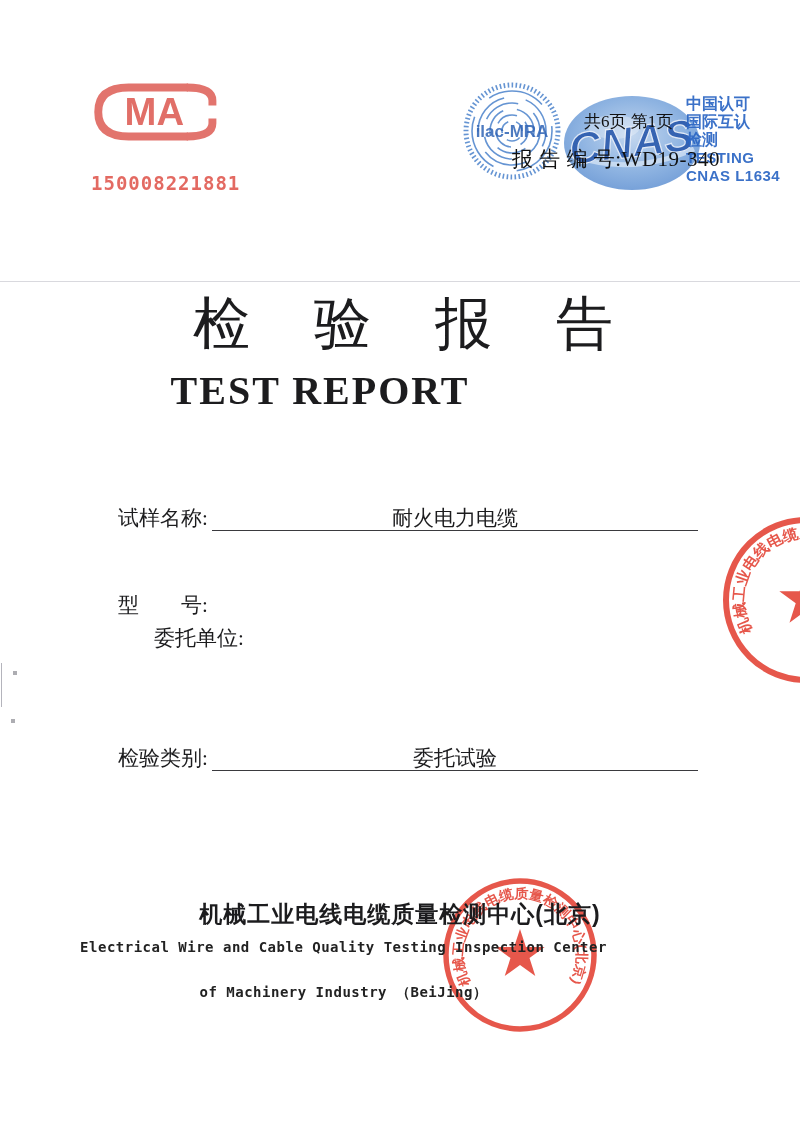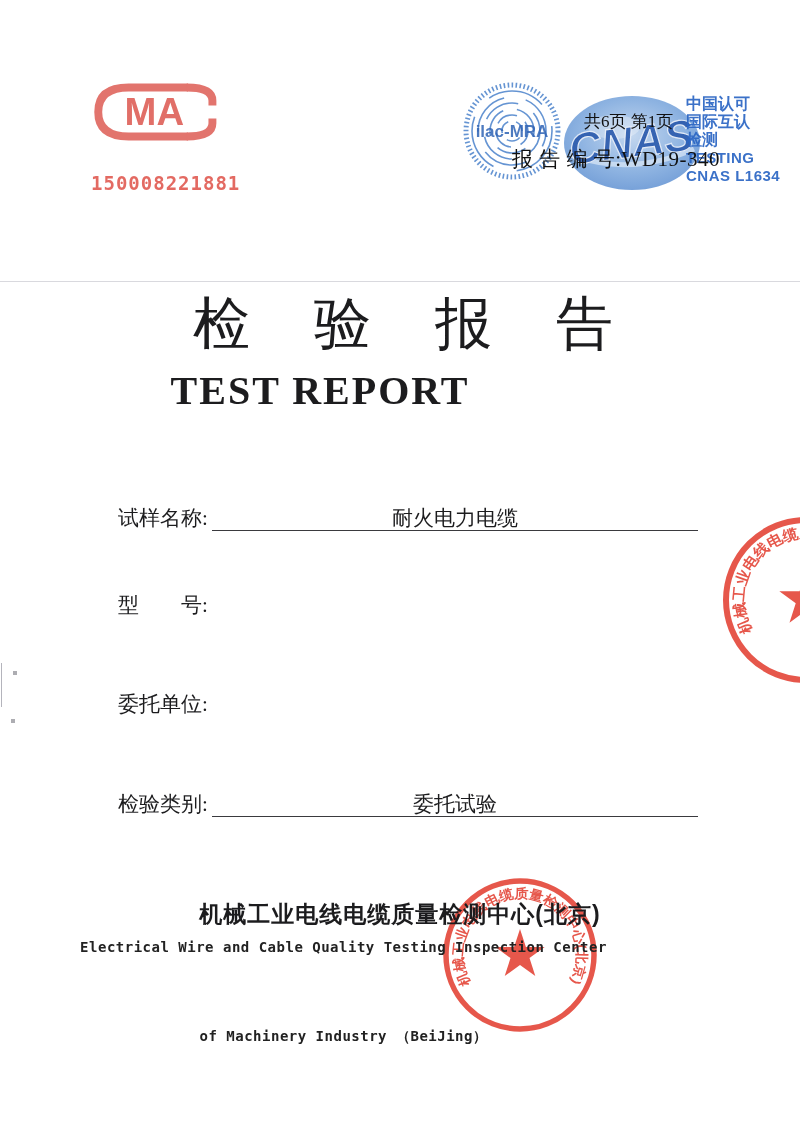--- a/index.html
+++ b/index.html
@@ -46,21 +46,21 @@
   .form-row .val-line { flex:1; border-bottom:1.5px solid #3a3a3e; text-align:center;
     font-size:21px; height:26px; line-height:26px; }
 
   
   .org-zh { left:0; top:899px; width:800px; text-align:center; z-index:2;
     font-family:"Liberation Sans","DejaVu Sans",sans-serif;
     font-size:23px; font-weight:bold; letter-spacing:1px; }
   .org-en { left:0; width:687px; text-align:center; z-index:2;
     font-family:"DejaVu Sans Mono","Liberation Mono",monospace;
     font-size:14px; font-weight:bold; letter-spacing:.5px; color:#222; }
-  .org-en1 { top:939px; } .org-en2 { top:1028px; }
+  .org-en1 { top:939px; } .org-en2 { top:984px; }
 
   .seal { z-index:1; }
   .seal-bottom { left:440px; top:875px; }
   .seal-right { left:711px; top:505px; }
 </style>
 </head>
 <body>
 
 <div class="page">
 
@@ -122,24 +122,24 @@
   <div class="abs title-zh">检验报告</div>
   <div class="abs title-en">TEST REPORT</div>
 
   <div class="abs form-row" style="top:505px;">
     <span class="lbl">试样名称:</span>
     <span class="val-line">耐火电力电缆</span>
   </div>
   <div class="abs form-row" style="top:592px;">
     <span class="lbl">型　　号:</span>
   </div>
-  <div class="abs form-row" style="top:691px;">
+  <div class="abs form-row" style="top:625px;margin-left:36px;">
     <span class="lbl">委托单位:</span>
   </div>
-  <div class="abs form-row" style="top:745px;margin-top:46px;">
+  <div class="abs form-row" style="top:745px;">
     <span class="lbl">检验类别:</span>
     <span class="val-line">委托试验</span>
   </div>
 
   <div class="abs org-zh">机械工业电线电缆质量检测中心(北京)</div>
   <div class="abs org-en org-en1">Electrical Wire and Cable Quality Testing Inspection Center</div>
   <div class="abs org-en org-en2">of Machinery Industry （BeiJing）</div>
 
   <svg class="abs seal seal-bottom" width="160" height="160" viewBox="0 0 160 160">
     <g opacity="0.85">

